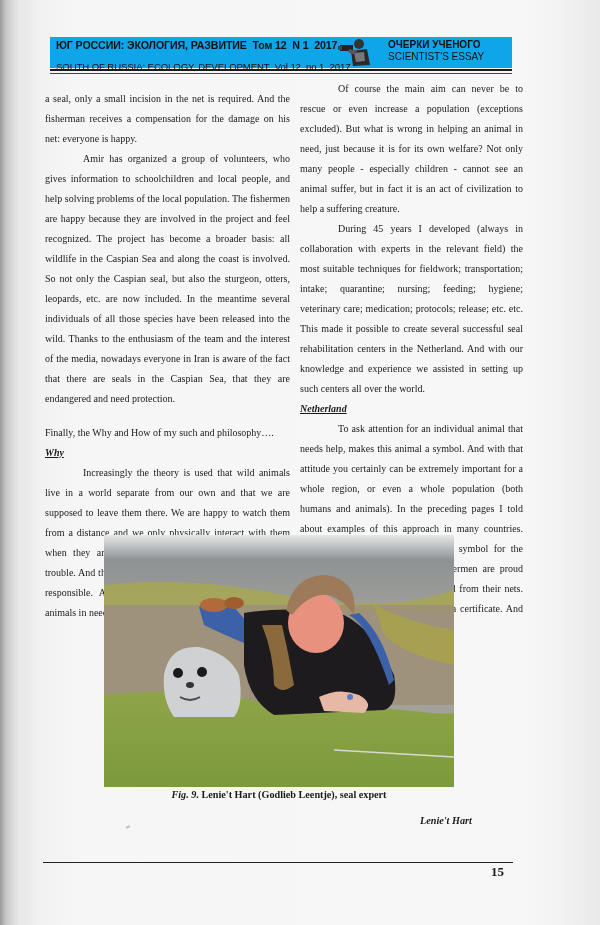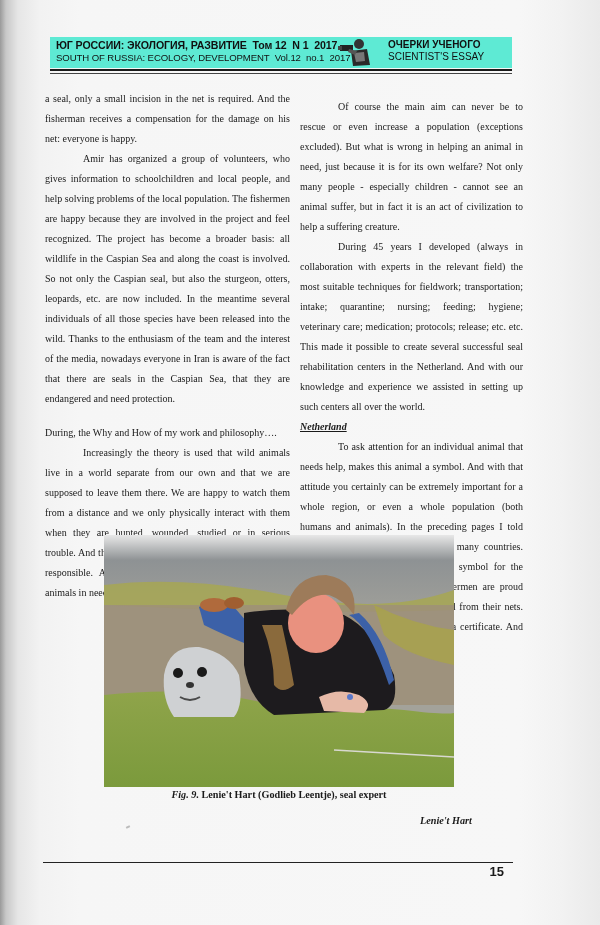--- a/index.html
+++ b/index.html
@@ -5,47 +5,47 @@
     html, body { margin: 0; padding: 0; }
     body {
       width: 600px; height: 925px; overflow: hidden;
       background: linear-gradient(to right, #9a9a9a 0px, #c8c8c8 6px, #e6e6e6 18px, #f2f2f2 40px, #f6f6f6 80px, #f7f7f7 520px, #f2f2f2 560px, #eaeaea 600px);
       position: relative;
       font-family: "Liberation Serif", "DejaVu Serif", serif;
       color: #1a1a1a;
     }
     .header {
       position: absolute; left: 50px; top: 37px; width: 462px; height: 31px;
-      background: #5eead4;
+      background: #0ea5e9;
     }
     .header-rule1 { position: absolute; left: 50px; top: 69px; width: 462px; height: 2px; background: #1a1a1a; }
     .header-rule2 { position: absolute; left: 50px; top: 73px; width: 462px; height: 1px; background: #444; }
     .hdr-left { position: absolute; left: 6px; top: 2px; font-family: "Liberation Sans", sans-serif; color: #111; }
     .hdr-line1 { font-size: 10.6px; font-weight: bold; letter-spacing: -0.1px; white-space: nowrap; }
-    .hdr-line2 { font-size: 9.6px; margin-top: 1px; white-space: nowrap; letter-spacing: -0.1px; }
+    .hdr-line2 { font-size: 9.6px; margin-top: 10px; white-space: nowrap; letter-spacing: -0.1px; }
     .hdr-right { position: absolute; left: 338px; top: 2px; font-family: "Liberation Sans", sans-serif; color: #111; }
     .hdr-right .r1 { font-size: 10px; font-weight: bold; white-space: nowrap; }
     .hdr-right .r2 { font-size: 10px; margin-top: 1px; white-space: nowrap; }
     .photographer { position: absolute; left: 287px; top: 0px; width: 40px; height: 30px; }
 
     .col { position: absolute; top: 89px; width: 245px; font-size: 10px; line-height: 20px; text-align: justify; }
     .col-left { left: 45px; }
-    .col-right { left: 300px; width: 223px; top: 97px; }
+    .col-right { left: 300px; width: 223px; top: 79px; }
     .col p { margin: 0; }
     .indent { text-indent: 38px; }
     .gap { height: 14px; }
     .subhead { font-weight: bold; font-style: italic; text-decoration: underline; }
 
     .figure { position: absolute; left: 104px; top: 535px; width: 350px; height: 252px; overflow: hidden; }
     .figure svg { display: block; }
     .caption { position: absolute; left: 104px; top: 789px; width: 350px; text-align: center; font-size: 10.2px; font-weight: bold; }
     .caption i { font-style: italic; }
     .author-sig { position: absolute; left: 420px; top: 815px; width: 96px; text-align: left; font-size: 10.2px; font-weight: bold; font-style: italic; }
     .footer-rule { position: absolute; left: 43px; top: 862px; width: 470px; height: 1px; background: #222; }
-    .page-number { position: absolute; left: 474px; top: 864px; width: 30px; text-align: right; font-family: Liberation Sans, sans-serif; font-weight: bold; font-size: 13px; }
+    .page-number { position: absolute; left: 474px; top: 864px; width: 30px; text-align: right; font-family: Liberation Serif, serif; font-weight: bold; font-size: 13px; }
     .speck { position: absolute; left: 126px; top: 826px; width: 4px; height: 2px; background: #bbb; transform: rotate(-25deg); }
   </style>
 </head>
 <body>
 
 <div class="header">
   <div class="hdr-left">
     <div class="hdr-line1">
       <span>ЮГ РОССИИ: ЭКОЛОГИЯ, РАЗВИТИЕ</span>&nbsp;
       <span>Том 12</span>&nbsp;
@@ -74,21 +74,22 @@
     <div class="r2">SCIENTIST'S ESSAY</div>
   </div>
 </div>
 <div class="header-rule1"></div>
 <div class="header-rule2"></div>
 
 <div class="col col-left">
   <p>a seal, only a small incision in the net is required. And the fisherman receives a compensation for the damage on his net: everyone is happy.</p>
   <p class="indent">Amir has organized a group of volunteers, who gives information to schoolchildren and local people, and help solving problems of the local population. The fishermen are happy because they are involved in the project and feel recognized. The project has become a broader basis: all wildlife in the Caspian Sea and along the coast is involved. So not only the Caspian seal, but also the sturgeon, otters, leopards, etc. are now included. In the meantime several individuals of all those species have been released into the wild. Thanks to the enthusiasm of the team and the interest of the media, nowadays everyone in Iran is aware of the fact that there are seals in the Caspian Sea, that they are endangered and need protection.</p>
   <div class="gap"></div>
-  <p>During, the Why and How of my work and philosophy….</p>
+  <p>Finally, the Why and How of my such and philosophy….</p>
+  <p class="subhead">Why</p>
   <p class="indent">Increasingly the theory is used that wild animals live in a world separate from our own and that we are supposed to leave them there. We are happy to watch them from a distance and we only physically interact with them when they are hunted, wounded, studied or in serious trouble. And the latter is usually caused by us; that makes us responsible. And therefore I decided to help individual animals in need.</p>
 </div>
 
 <div class="col col-right">
   <p class="indent">Of course the main aim can never be to rescue or even increase a population (exceptions excluded). But what is wrong in helping an animal in need, just because it is for its own welfare? Not only many people - especially children - cannot see an animal suffer, but in fact it is an act of civilization to help a suffering creature.</p>
   <p class="indent">During 45 years I developed (always in collaboration with experts in the relevant field) the most suitable techniques for fieldwork; transportation; intake; quarantine; nursing; feeding; hygiene; veterinary care; medication; protocols; release; etc. etc. This made it possible to create several successful seal rehabilitation centers in the Netherland. And with our knowledge and experience we assisted in setting up such centers all over the world.</p>
   <p class="subhead">Netherland</p>
   <p class="indent">To ask attention for an individual animal that needs help, makes this animal a symbol. And with that attitude you certainly can be extremely important for a whole region, or even a whole population (both humans and animals). In the preceding pages I told about examples of this approach in many countries. The project in Iran can serve as a symbol for the purpose of our work. Now the fishermen are proud when they succeeded in saving a seal from their nets. The government rewards them with a certificate. And no seal is killed anymore.</p>
 </div>
 

